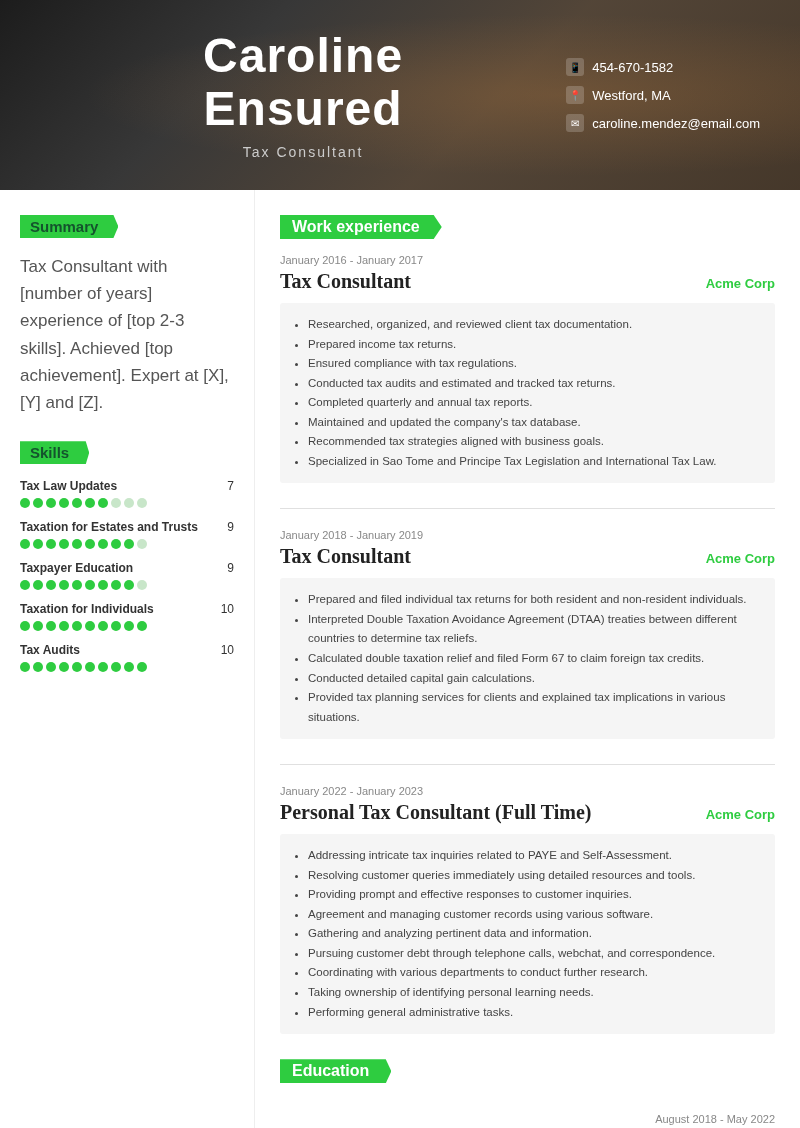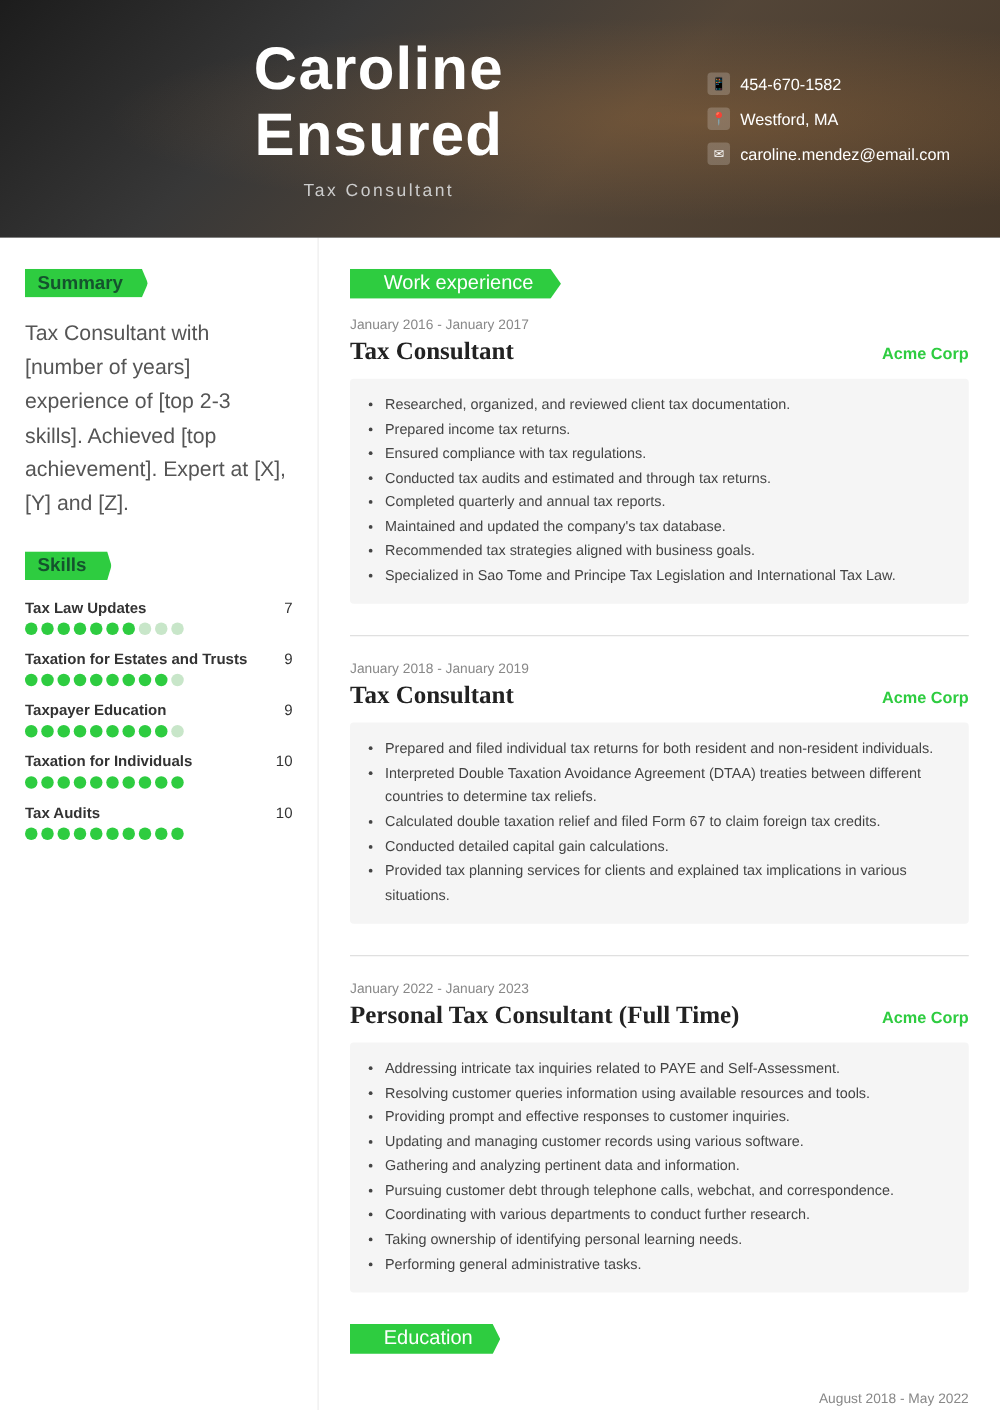--- a/index.html
+++ b/index.html
@@ -104,22 +104,22 @@
       margin-bottom: 15px;
       clip-path: polygon(0 0, 95% 0, 100% 50%, 95% 100%, 0 100%);
       padding-right: 20px;
     }
 
     .section-header-right {
       display: inline-block;
       background: #2ecc40;
       color: #fff;
       font-size: 16px;
-      font-weight: normal;
-      padding: 3px 27px;
+      font-weight: bold;
+      padding: 3px 12px;
       margin-bottom: 15px;
       clip-path: polygon(0 0, 95% 0, 100% 50%, 95% 100%, 0 100%);
       padding-right: 22px;
     }
 
     .summary-text {
       font-size: 17px;
       color: #555;
       line-height: 1.6;
       margin-bottom: 25px;
@@ -323,21 +323,21 @@
           <div class="work-item">
             <div class="work-dates">January 2016 - January 2017</div>
             <div class="work-title-row">
               <div class="work-title">Tax Consultant</div>
               <div class="work-company">Acme Corp</div>
             </div>
             <ul class="work-bullets">
               <li>Researched, organized, and reviewed client tax documentation.</li>
               <li>Prepared income tax returns.</li>
               <li>Ensured compliance with tax regulations.</li>
-              <li>Conducted tax audits and estimated and through tax returns.</li>
+              <li>Conducted tax audits and estimated and tracked tax returns.</li>
               <li>Completed quarterly and annual tax reports.</li>
               <li>Maintained and updated the company's tax database.</li>
               <li>Recommended tax strategies aligned with business goals.</li>
               <li>Specialized in Sao Tome and Principe Tax Legislation and International Tax Law.</li>
             </ul>
           </div>
           <div class="work-item">
             <hr class="divider">
             <div class="work-dates">January 2018 - January 2019</div>
             <div class="work-title-row">
@@ -354,23 +354,23 @@
           </div>
           <div class="work-item">
             <hr class="divider">
             <div class="work-dates">January 2022 - January 2023</div>
             <div class="work-title-row">
               <div class="work-title">Personal Tax Consultant (Full Time)</div>
               <div class="work-company">Acme Corp</div>
             </div>
             <ul class="work-bullets">
               <li>Addressing intricate tax inquiries related to PAYE and Self-Assessment.</li>
-              <li>Resolving customer queries information using available resources and tools.</li>
+              <li>Resolving customer queries immediately using detailed resources and tools.</li>
               <li>Providing prompt and effective responses to customer inquiries.</li>
-              <li>Updating and managing customer records using various software.</li>
+              <li>Agreement and managing customer records using various software.</li>
               <li>Gathering and analyzing pertinent data and information.</li>
               <li>Pursuing customer debt through telephone calls, webchat, and correspondence.</li>
               <li>Coordinating with various departments to conduct further research.</li>
               <li>Taking ownership of identifying personal learning needs.</li>
               <li>Performing general administrative tasks.</li>
             </ul>
           </div>
         </div>
     </div>
 

